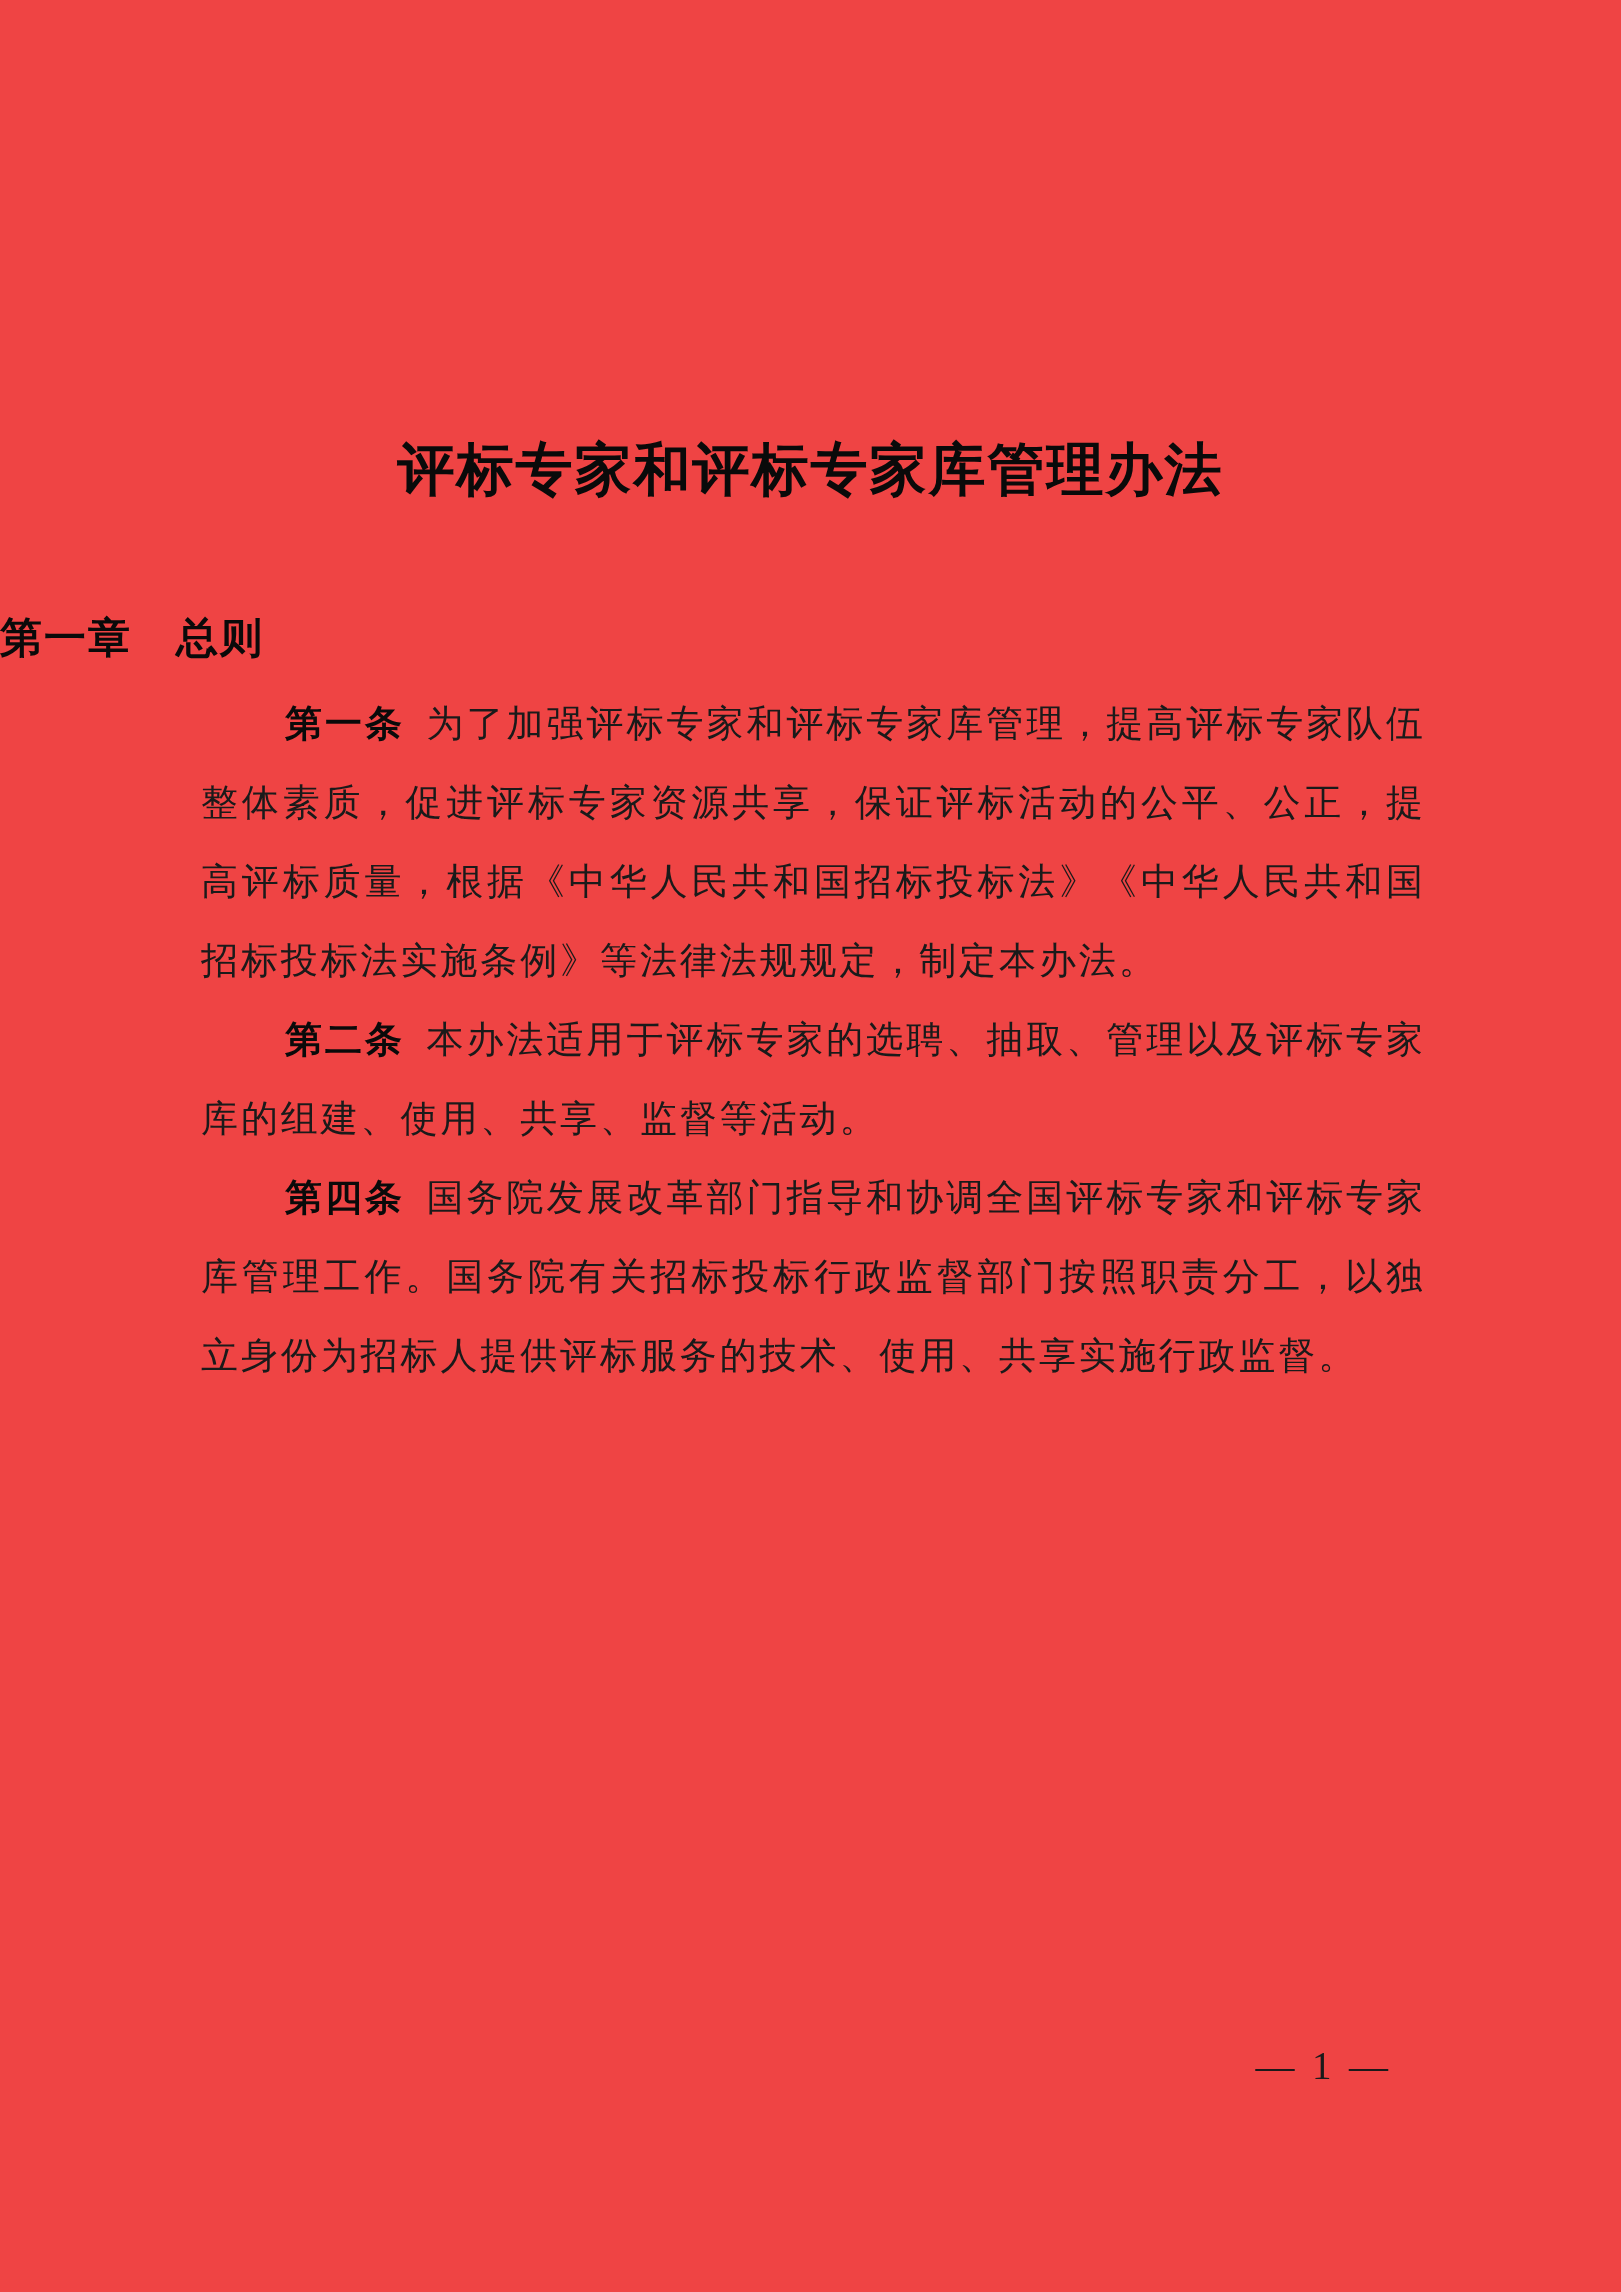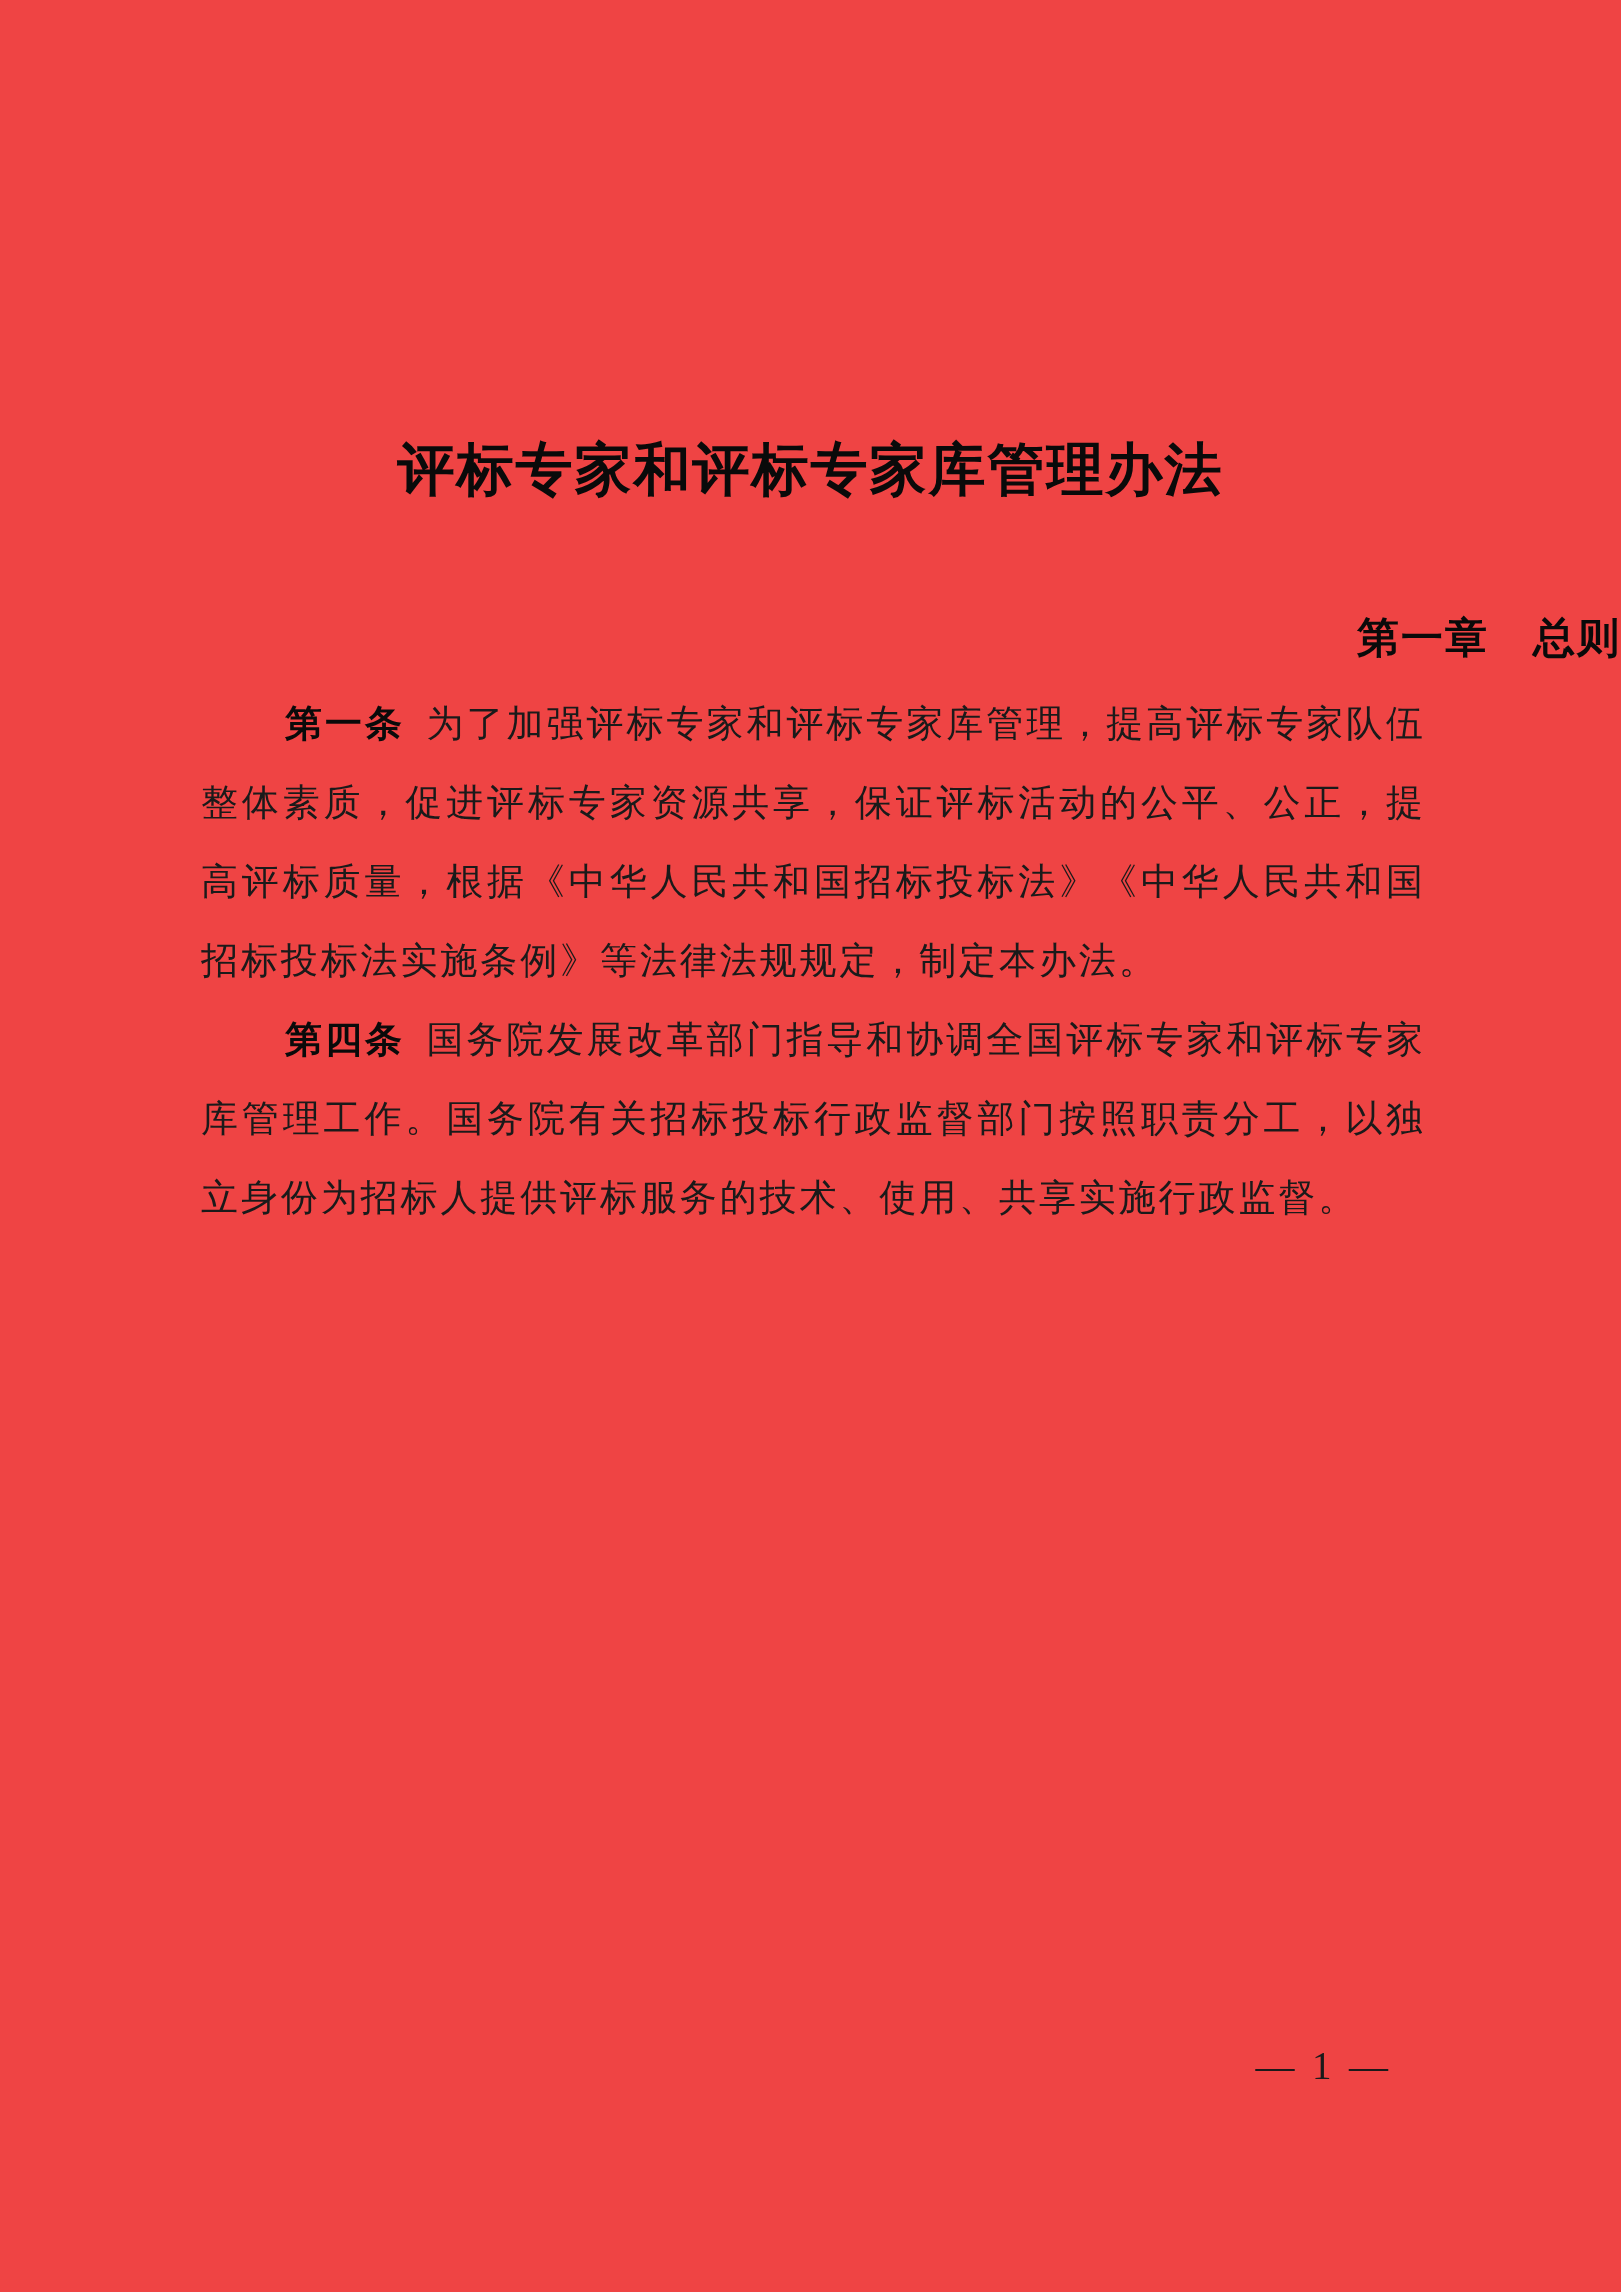--- a/index.html
+++ b/index.html
@@ -27,21 +27,21 @@
     font-size: 57px;
     letter-spacing: 2px;
     color: #0a0a0a;
     white-space: nowrap;
   }
   .chapter-heading {
     position: absolute;
     top: 610px;
     left: 0;
     width: 100%;
-    text-align: right;
+    text-align: left;
     font-family: "Liberation Sans", "DejaVu Sans", sans-serif;
     font-weight: bold;
     font-size: 42px;
     letter-spacing: 2px;
     color: #0a0a0a;
     white-space: nowrap;
   }
   .body-text {
     position: absolute;
     top: 684px;
@@ -80,19 +80,20 @@
 <body>
 
 <div class="page">
 
   <div class="doc-title">评标专家和评标专家库管理办法</div>
 
   <div class="chapter-heading">第一章　总则</div>
 
   <div class="body-text" id="paragraphs">
       <p class="para"><span class="article-no">第一条</span><span>为了加强评标专家和评标专家库管理，提高评标专家队伍整体素质，促进评标专家资源共享，保证评标活动的公平、公正，提高评标质量，根据《中华人民共和国招标投标法》《中华人民共和国招标投标法实施条例》等法律法规规定，制定本办法。</span></p>
+      <p class="para"><span class="article-no">第二条</span><span>本办法适用于评标专家的选聘、抽取、管理以及评标专家库的组建、使用、共享、监督等活动。</span></p>
       <p class="para"><span class="article-no">第四条</span><span>国务院发展改革部门指导和协调全国评标专家和评标专家库管理工作。国务院有关招标投标行政监督部门按照职责分工，以独立身份为招标人提供评标服务的技术、使用、共享实施行政监督。</span></p>
     </div>
 
   <div class="page-number">— 1 —</div>
 
 </div>
 
 
 </body></html>

